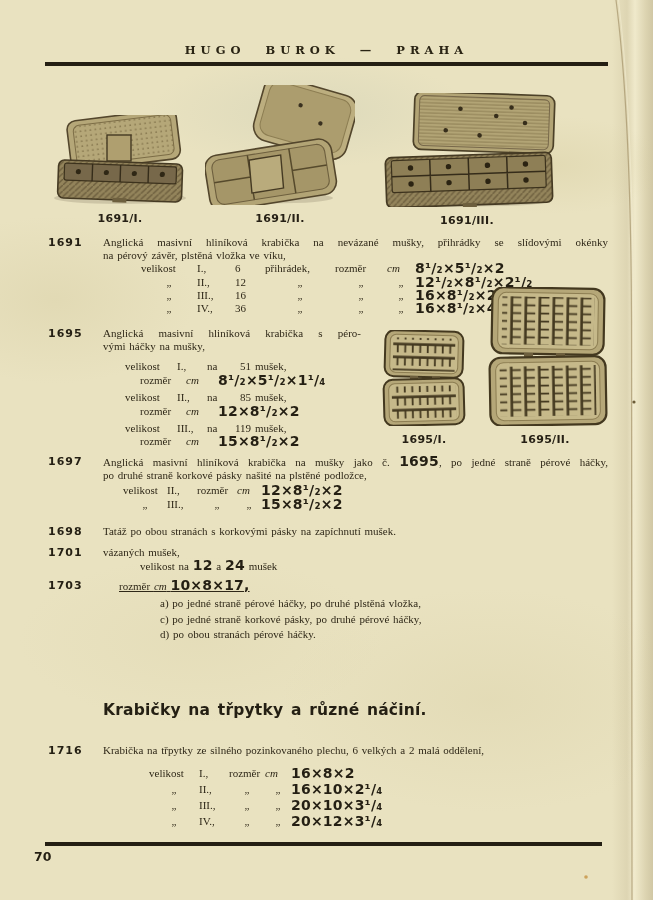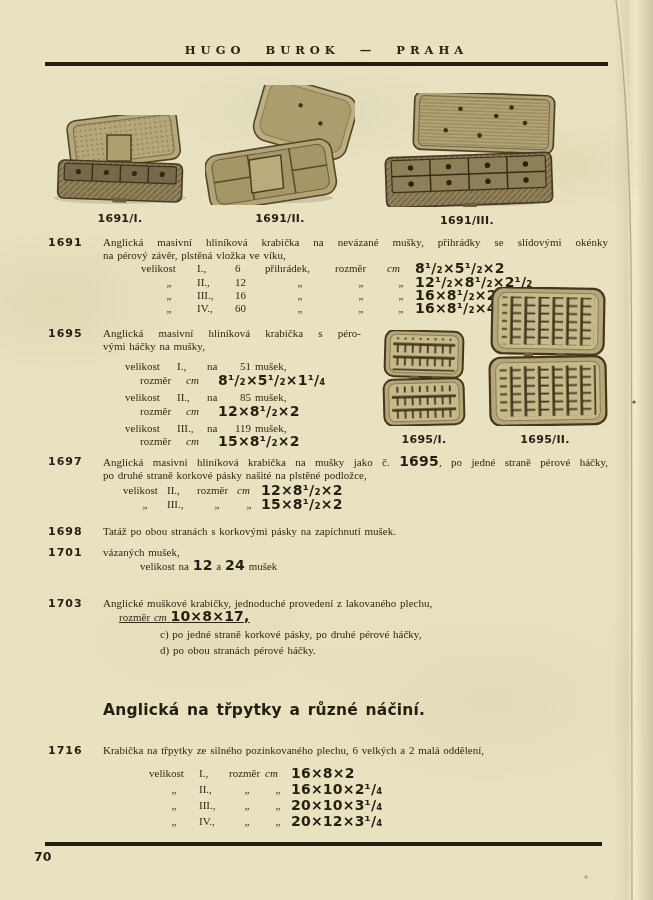--- a/index.html
+++ b/index.html
@@ -204,21 +204,21 @@
           <span class="tc">III.,</span>
           <span class="tc">16</span>
           <span class="tc dt">„</span>
           <span class="tc dt">„</span>
           <span class="tc dt">„</span>
           <span class="tc b">16×8¹/₂×2¹/₂</span>
         </div>
         <div class="trow">
           <span class="tc dt">„</span>
           <span class="tc">IV.,</span>
-          <span class="tc">60</span>
+          <span class="tc">36</span>
           <span class="tc dt">„</span>
           <span class="tc dt">„</span>
           <span class="tc dt">„</span>
           <span class="tc b">16×8¹/₂×4</span>
         </div>
       </div>
     </div>
   </div>
 
   <div class="item" style="top:327px;">
@@ -341,33 +341,33 @@
   </div>
 
   <div class="item" style="top:546px;">
     <div class="no">1701</div>
     <div class="bd">
       <div class="ln">vázaných mušek,</div>
       <div class="ln ind37"><span>velikost na </span><span class="b">12</span><span> a </span><span class="b">24</span><span> mušek</span></div>
     </div>
   </div>
 
-  <div class="item" style="top:597px;">
+  <div class="item" style="top:579px;">
     <div class="no">1703</div>
     <div class="bd">
-      <div class="ln">Anglické muškové krabičky, jednoduché provedení z lakovaného plechu,</div>
       <div class="ln ind32"><span>rozměr </span><span class="i">cm</span> <span class="b">10×8×17,</span></div>
       <div class="opts">
+        <div class="ln">a) po jedné straně pérové háčky, po druhé plstěná vložka,</div>
         <div class="ln">c) po jedné straně korkové pásky, po druhé pérové háčky,</div>
         <div class="ln">d) po obou stranách pérové háčky.</div>
       </div>
     </div>
   </div>
 
-  <div class="heading">Anglická na třpytky a různé náčiní.</div>
+  <div class="heading">Krabičky na třpytky a různé náčiní.</div>
 
   <div class="item" style="top:744px;">
     <div class="no">1716</div>
     <div class="bd">
       <div class="ln">Krabička na třpytky ze silného pozinkovaného plechu, 6 velkých a 2 malá oddělení,</div>
       <div class="tbl t1716">
         <div class="trow">
           <span class="tc">velikost</span>
           <span class="tc">I.,</span>
           <span class="tc">rozměr</span>

